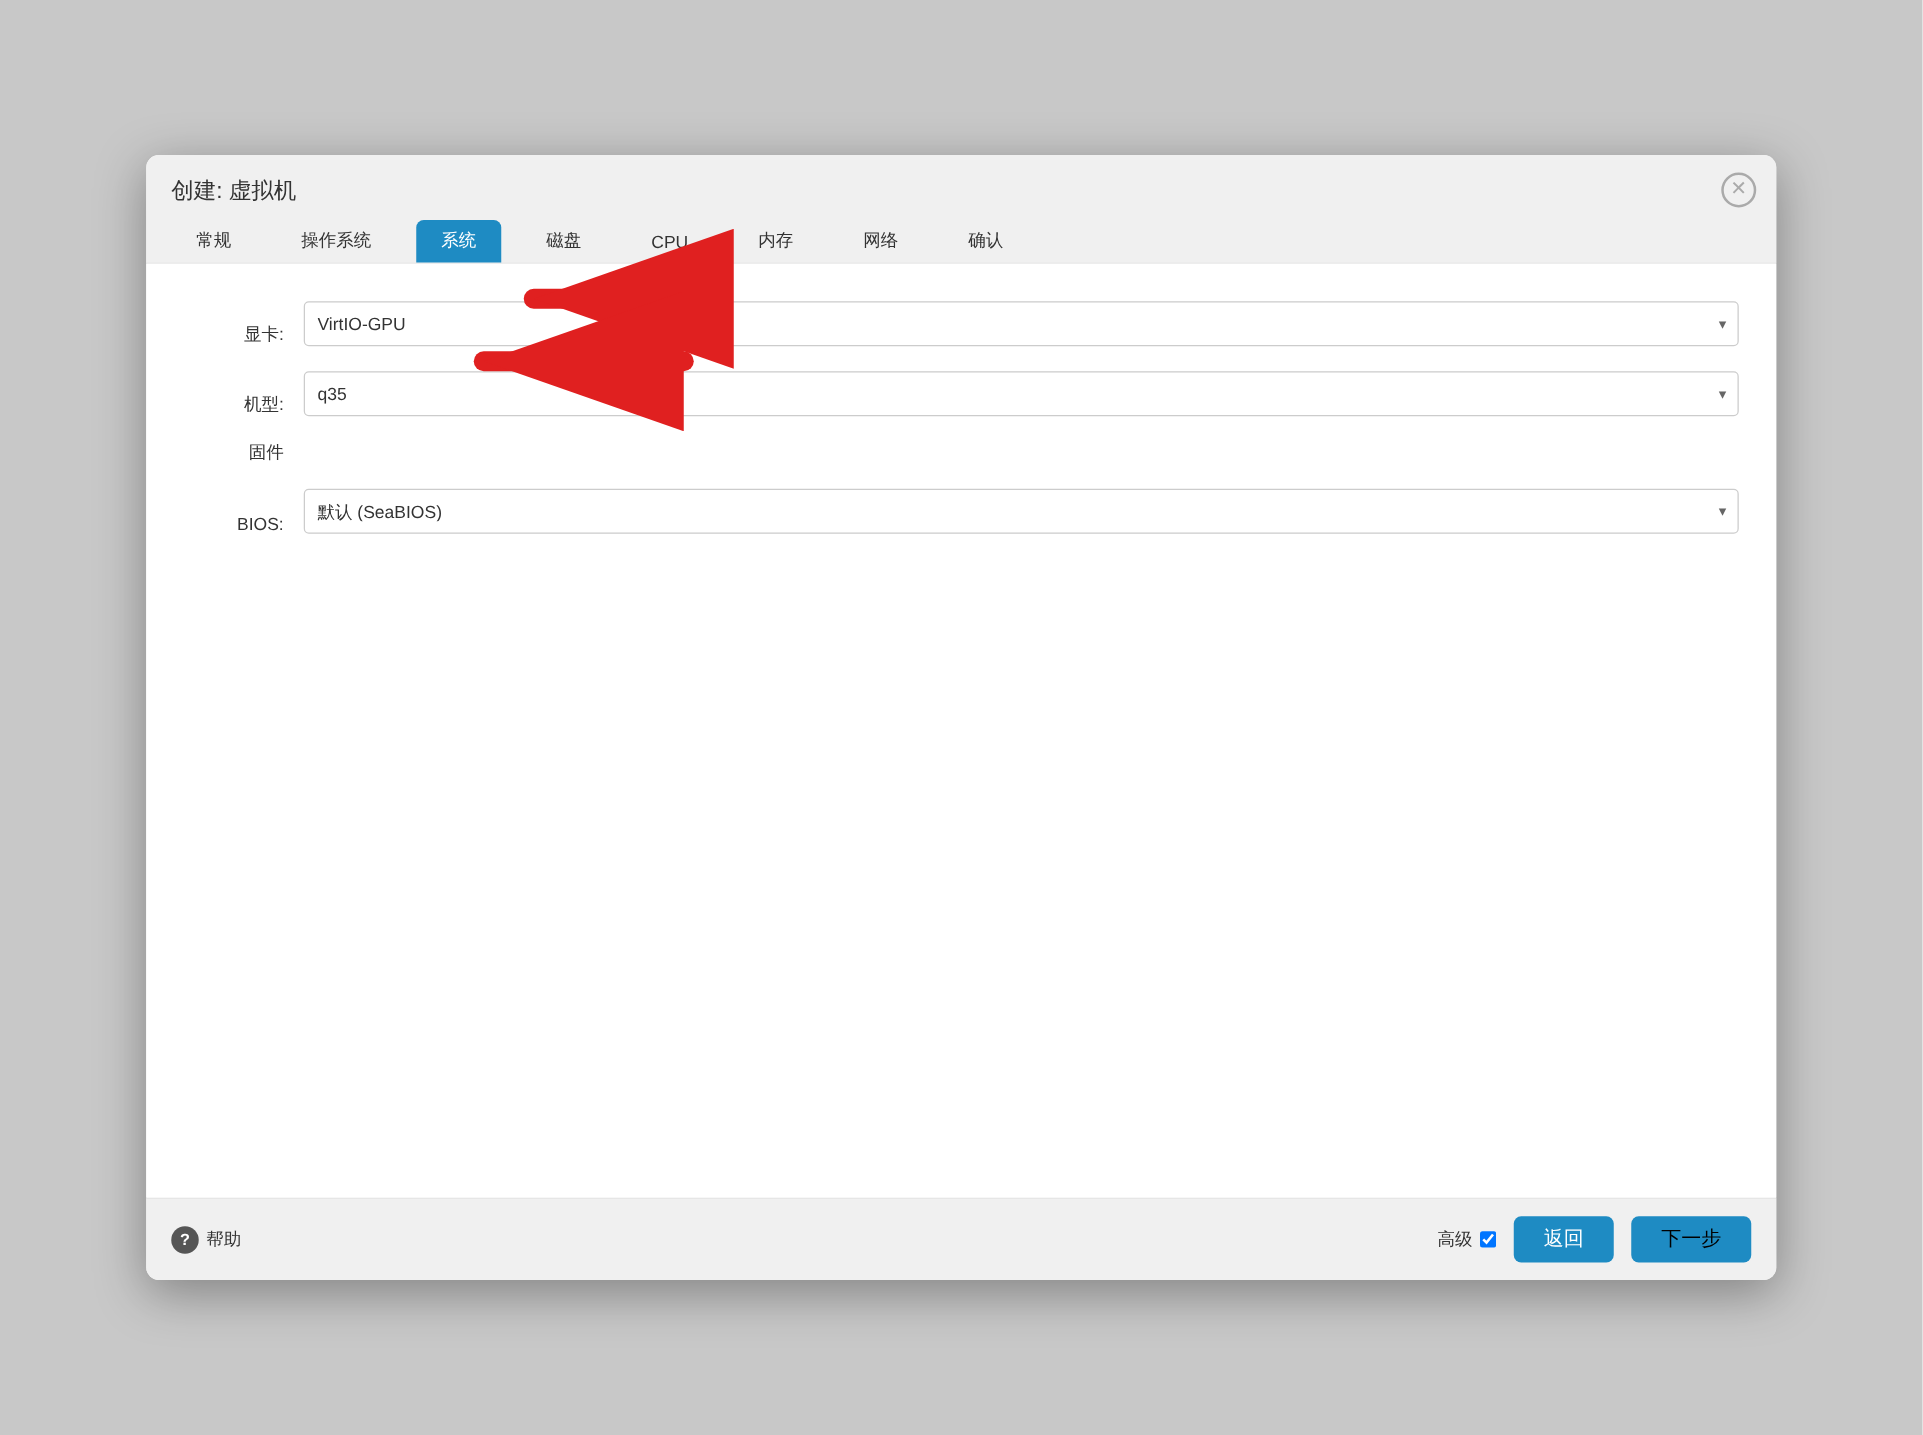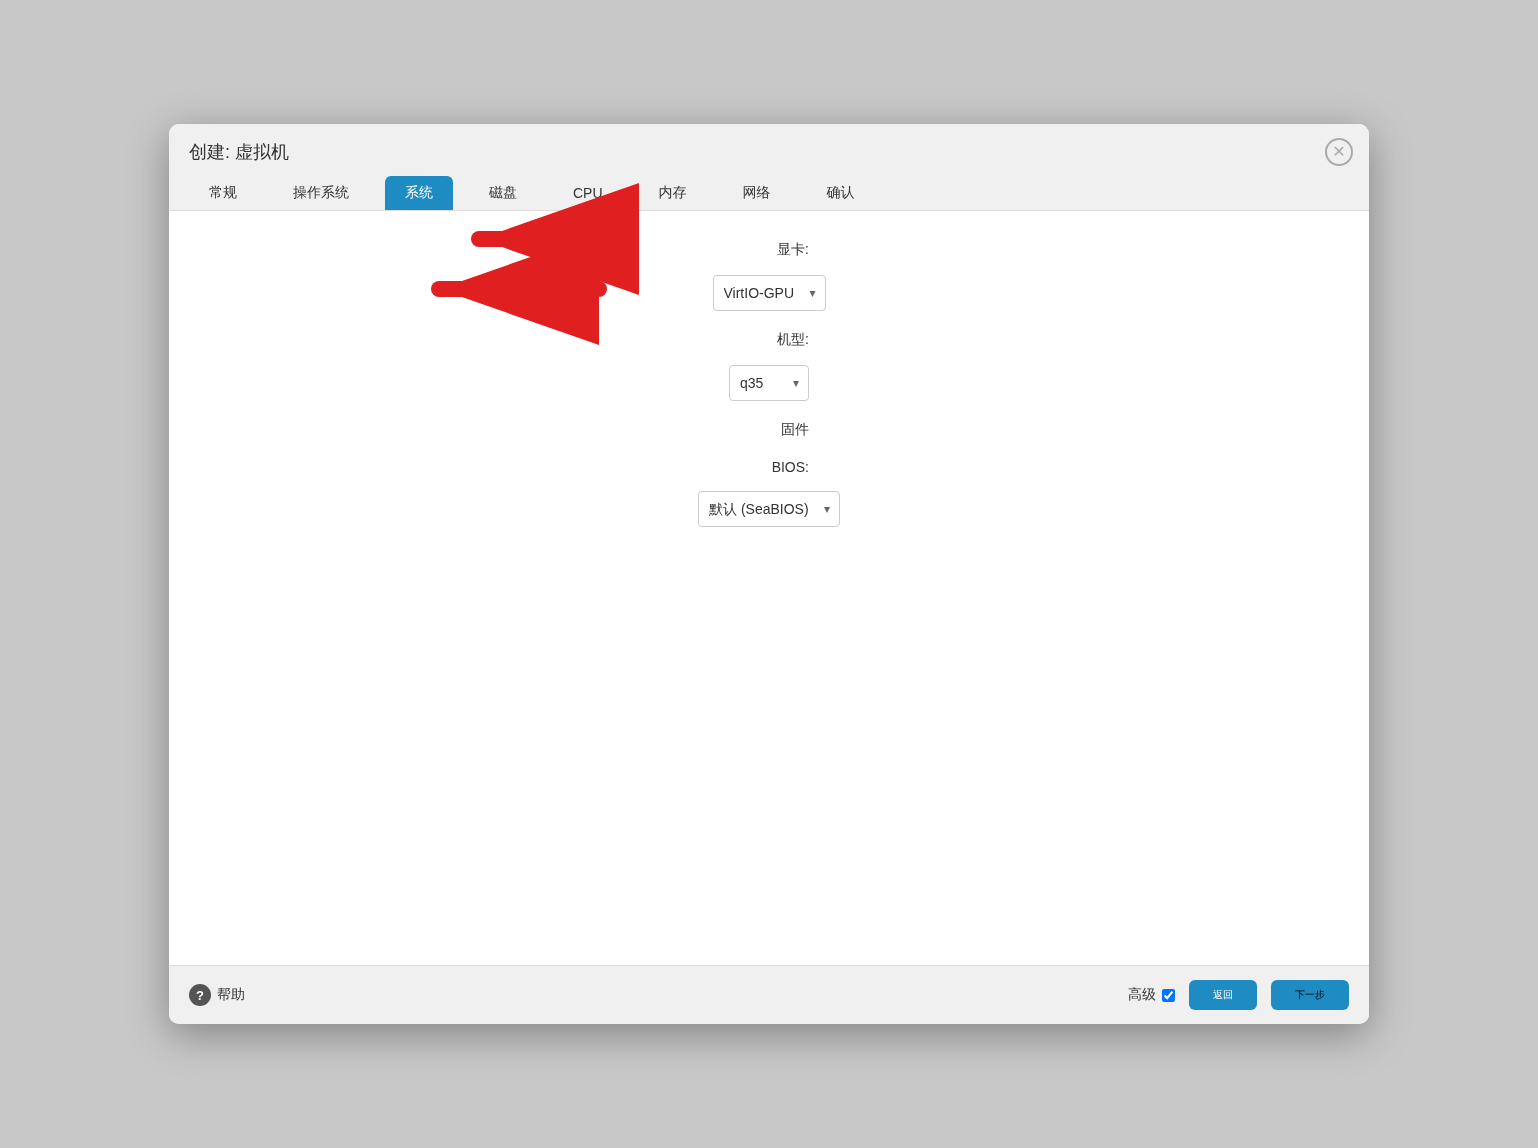--- a/index.html
+++ b/index.html
@@ -9,21 +9,21 @@
       font-size: 14px;
       display: flex;
       align-items: center;
       justify-content: center;
       min-height: 100vh;
     }
     .dialog {
       background: #f5f5f5;
       border-radius: 10px;
       box-shadow: 0 10px 40px rgba(0,0,0,0.35);
-      width: 1200px;
+      width: 1304px;
       min-height: 900px;
       display: flex;
       flex-direction: column;
       position: relative;
     }
     .dialog-header {
       background: #f0f0f0;
       border-radius: 10px 10px 0 0;
       padding: 16px 20px 0 20px;
       border-bottom: 1px solid #ddd;
@@ -69,24 +69,23 @@
       color: #fff;
     }
     .dialog-body {
       flex: 1;
       padding: 30px 30px;
       background: #fff;
       position: relative;
     }
     .form-row {
       display: flex;
-      align-items: center;
+      align-items: flex-end;
       gap: 16px;
       margin-bottom: 20px;
-      flex-direction: column;
     }
     .form-label {
       min-width: 80px;
       text-align: right;
       color: #333;
       font-size: 14px;
       white-space: nowrap;
     }
     .select-wrapper {
       flex: 1;
@@ -185,21 +184,21 @@
       display: flex;
       align-items: center;
       gap: 6px;
       font-size: 14px;
       color: #333;
     }
     .btn {
       padding: 8px 24px;
       border-radius: 6px;
       border: none;
-      font-size: 10px;
+      font-size: 16px;
       cursor: pointer;
     }
     .btn-primary {
       background: #1e8bc3;
       color: #000000;
     }
     .btn-secondary {
       background: #1e8bc3;
       color: #fff;
     }

